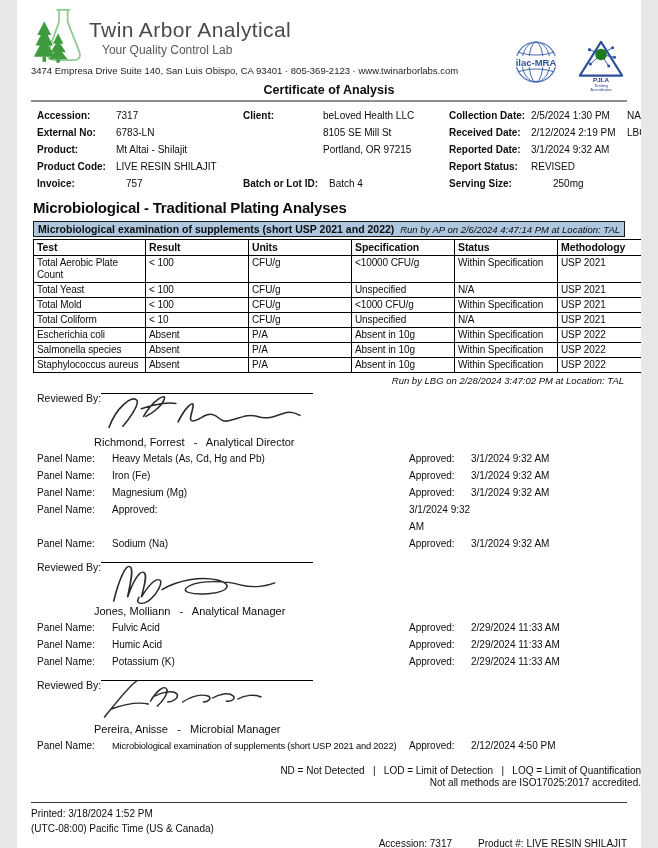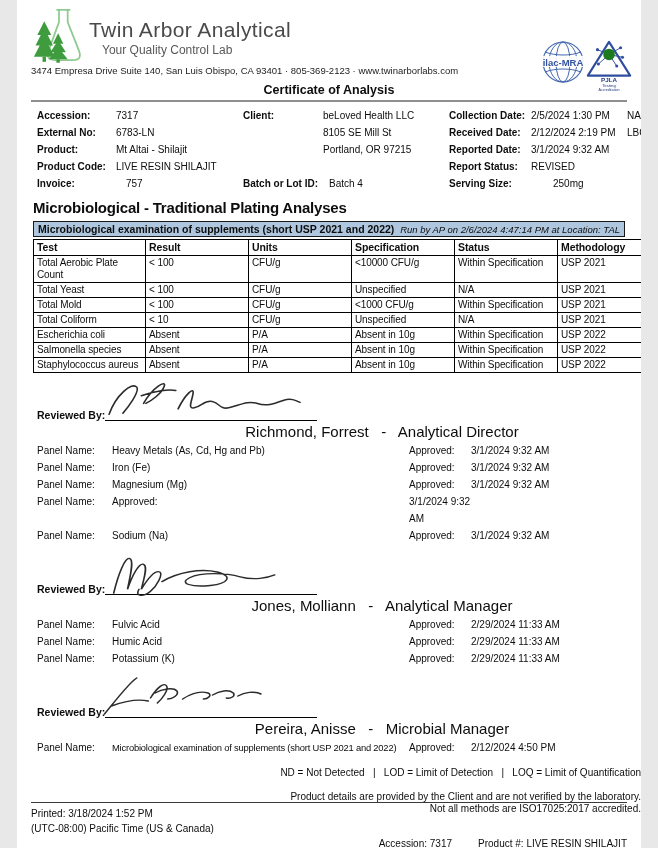--- a/index.html
+++ b/index.html
@@ -5,21 +5,21 @@
   html,body{margin:0;padding:0;background:#e8e8e8;}
   .page{width:624px;height:848px;background:#fff;position:relative;margin:0 auto;
         font-family:"Liberation Sans",sans-serif;color:#0d0d0d;overflow:hidden;}
 
   
   .header{display:flex;padding:6px 14px 0 16px;height:58px;}
   .logo-svg{width:52px;height:58px;flex:none;}
   .brand{margin-left:4px;padding-top:13px;}
   .brand-name{font-size:21px;color:#4a4a4a;letter-spacing:.4px;line-height:22px;}
   .brand-tag{font-size:12px;color:#585858;margin:2px 0 0 13px;}
-  .badges{position:absolute;top:40px;right:8px;display:flex;align-items:flex-start;gap:1px;}
+  .badges{position:absolute;top:40px;right:16px;display:flex;align-items:flex-start;gap:20px;}
   .address{font-size:9.5px;margin:1px 0 0 14px;color:#1c1c1c;}
   .doc-title{text-align:center;font-weight:bold;font-size:12.5px;margin-top:7px;}
   .rule{border-top:2.5px solid #8f8f8f;margin:3px 14px 0 14px;}
 
   
   .info{display:grid;grid-template-columns:79px 127px 80px 126px 82px 96px 40px;
         margin:5px 0 0 20px;font-size:10px;line-height:17px;}
   .info .lbl{font-weight:bold;white-space:nowrap;}
   .info .val{white-space:nowrap;}
   .ind10{padding-left:10px;}
@@ -33,26 +33,26 @@
   .band-left{font-weight:bold;font-size:10.5px;}
   .band-right{font-style:italic;font-size:9.5px;}
   table.mb{border-collapse:collapse;table-layout:fixed;width:626px;margin:2px 0 0 16px;font-size:10px;}
   table.mb th,table.mb td{border:1px solid #000;padding:1px 3px;text-align:left;
         vertical-align:top;line-height:1.2;letter-spacing:-.1px;}
   table.mb th{font-weight:bold;font-size:10.5px;}
   .runby{font-style:italic;font-size:9.5px;text-align:right;margin:2px 17px 0 0;}
 
   
   .sigblock{margin-left:20px;}
-  .sigrow{position:relative;display:flex;align-items:flex-end;height:42px;font-weight:bold;}
+  .sigrow{position:relative;display:flex;height:42px;}
   .sigrow .lbl{font-size:10.5px;white-space:nowrap;}
   .sigrow .uline{width:212px;border-bottom:1px solid #000;height:1px;}
   .sig-svg{position:absolute;left:56px;bottom:-2px;height:50px;width:230px;}
   .sig-path{stroke:#2b2b2b;stroke-width:1.4;fill:none;stroke-linecap:round;}
-  .signame{font-size:15px;margin:2px 0 0 86px;white-space:pre;text-align:center;}
+  .signame{font-size:11px;margin:2px 0 0 57px;white-space:pre;}
   .panels{margin-top:2px;}
   .panel{display:grid;grid-template-columns:75px 297px 62px auto;font-size:10px;line-height:17px;}
   .panel .ptext.long{font-size:9.4px;letter-spacing:-.2px;}
 
   
   .notes{text-align:right;font-size:10px;}
   .legend{margin-top:11px;white-space:pre;}
   .disc1{margin-top:13px;}
   .disc2{margin-top:1px;}
 
@@ -242,20 +242,21 @@
     <tr>
       <td>Staphylococcus aureus</td>
       <td>Absent</td>
       <td>P/A</td>
       <td>Absent in 10g</td>
       <td>Within Specification</td>
       <td>USP 2022</td>
     </tr>
   </tbody>
     </table>
+  <div class="runby">Run by LBG on 2/28/2024 3:47:02 PM at Location: TAL</div>
 
   <div class="sigblock" style="margin-top:6px">
     <div class="sigrow">
       <svg class="sig-svg" viewBox="0 0 200 46" preserveAspectRatio="none">
         <path class="sig-path" d="M14,38 C20,20 34,8 38,13 C41,17 30,32 26,37 M44,28 C52,13 64,6 62,12 C60,19 50,26 46,28 M42,21 C54,16 66,15 72,16 M74,33 C80,20 88,12 87,19 C86,26 82,33 88,32 C94,31 96,26 102,26 C109,26 110,34 118,32 C127,30 134,25 143,28 C151,31 158,28 166,25 C172,23 176,25 180,27"></path>
       </svg>
       <span class="lbl">Reviewed By:</span>
       <span class="uline"></span>
     </div>
     <div class="signame">Richmond, Forrest   -   Analytical Director</div>
@@ -337,21 +338,20 @@
         <span>Panel Name:</span>
         <span class="ptext long">Microbiological examination of supplements (short USP 2021 and 2022)</span>
         <span>Approved:</span>
         <span>2/12/2024 4:50 PM</span>
       </div>
     </div>
   </div>
 
   <div class="notes">
     <div class="legend">ND = Not Detected   |   LOD = Limit of Detection   |   LOQ = Limit of Quantification</div>
-    <div class="disc1">Product details are provided by the Client and are not verified by the laboratory.</div>
     <div class="disc2">Not all methods are ISO17025:2017 accredited.</div>
   </div>
 
   <div class="footer">
     <div>
       <div>Printed: 3/18/2024 1:52 PM</div>
       <div>(UTC-08:00) Pacific Time (US &amp; Canada)</div>
     </div>
     <div class="f-right">
       <div>

